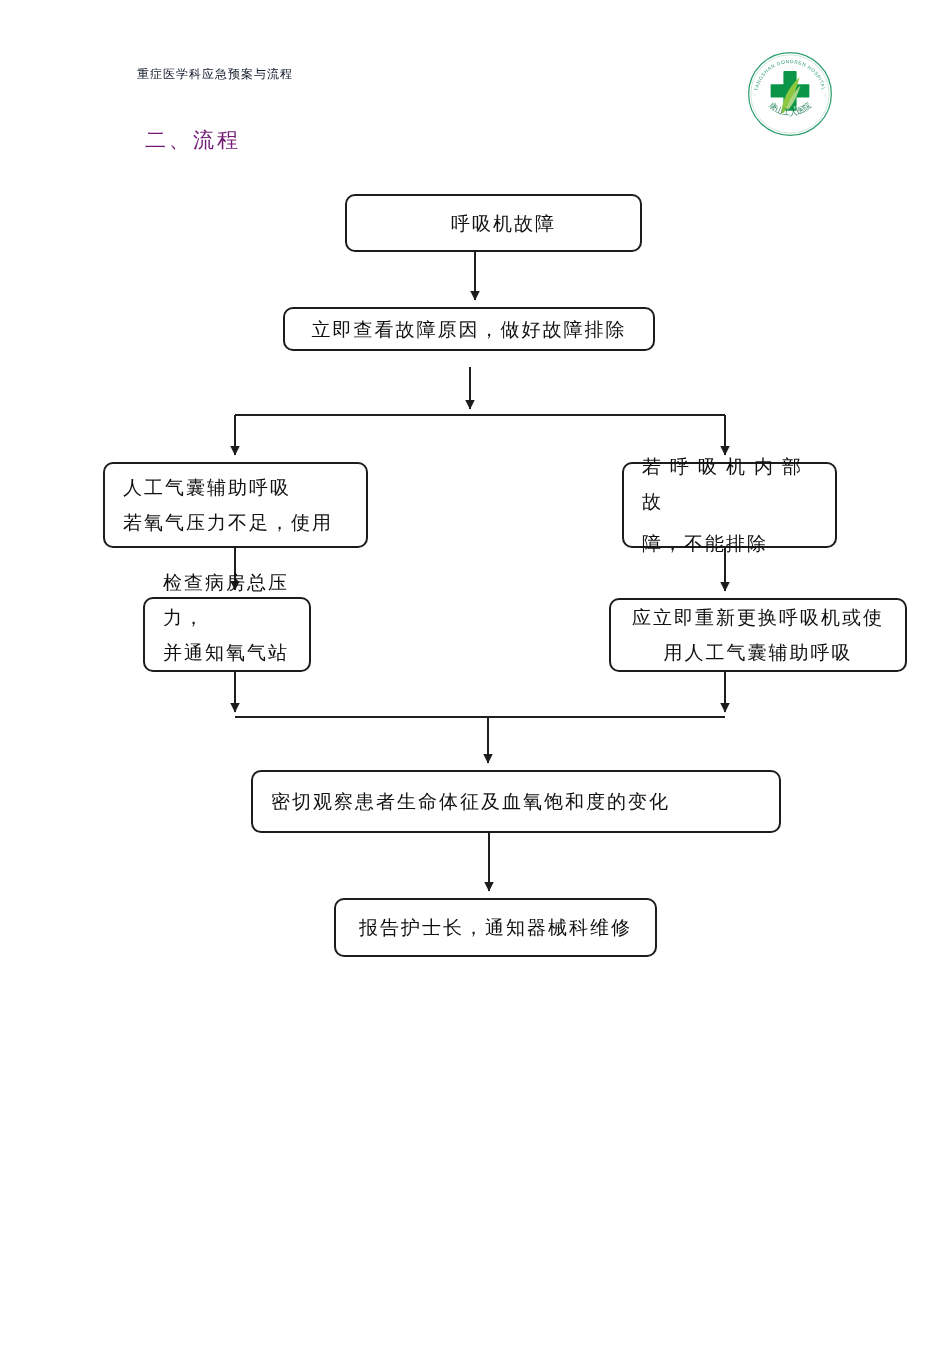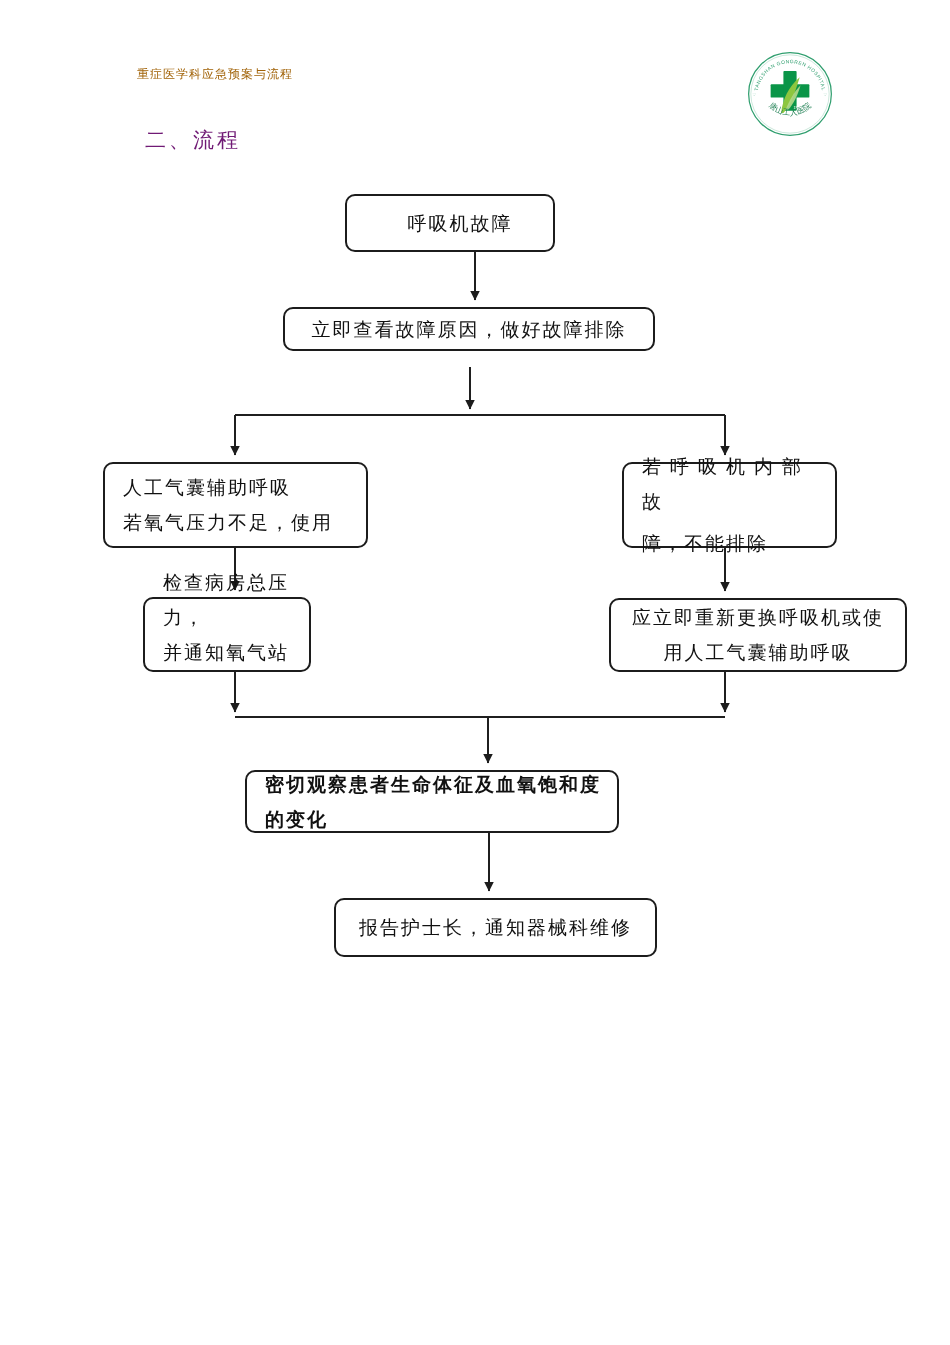--- a/index.html
+++ b/index.html
@@ -14,21 +14,21 @@
     font-family: "Liberation Serif", "DejaVu Serif", serif;
     color: #141414;
     overflow: hidden;
   }
   .doc-header {
     position: absolute;
     left: 137px;
     top: 66px;
     font-size: 12px;
     letter-spacing: 1px;
-    color: #a16207;
+    color: #0f172a;
   }
   .logo-wrap {
     position: absolute;
     left: 746px;
     top: 50px;
     width: 88px;
     height: 88px;
   }
   .section-title {
     position: absolute;
@@ -55,27 +55,27 @@
     font-size: 19px;
     line-height: 35px;
     color: #111111;
   }
   .node .txt { display: block; }
   .c-center { align-items: center; text-align: center; }
   .c-left   { align-items: flex-start; padding-left: 18px; padding-right: 10px; }
   .ls1 { letter-spacing: 2px; }
   .ls-wide { letter-spacing: 9px; }
   
-  #n-start   { left: 345px; top: 194px; width: 210px; height: 58px; padding-left: 20px; }
+  #n-start   { left: 345px; top: 194px; width: 297px; height: 58px; padding-left: 20px; }
   #n-check   { left: 283px; top: 307px; width: 372px; height: 44px; }
   #n-oxygen  { left: 103px; top: 462px; width: 265px; height: 86px; }
   #n-internal{ left: 622px; top: 462px; width: 215px; height: 86px; gap: 7px; }
   #n-ward    { left: 143px; top: 597px; width: 168px; height: 75px; justify-content: flex-end; }
   #n-replace { left: 570px; top: 598px; width: 298px; height: 74px; margin-left: 39px; }
-  #n-observe { left: 245px; top: 770px; width: 374px; height: 63px; font-weight: bold; }
+  #n-observe { left: 251px; top: 770px; width: 530px; height: 63px; }
   #n-report  { left: 334px; top: 898px; width: 323px; height: 59px; }
   #n-replace .txt { text-align: center; width: 100%; }
 </style>
 </head>
 <body>
 
 <div class="page">
 
   <div class="doc-header">重症医学科应急预案与流程</div>
 

